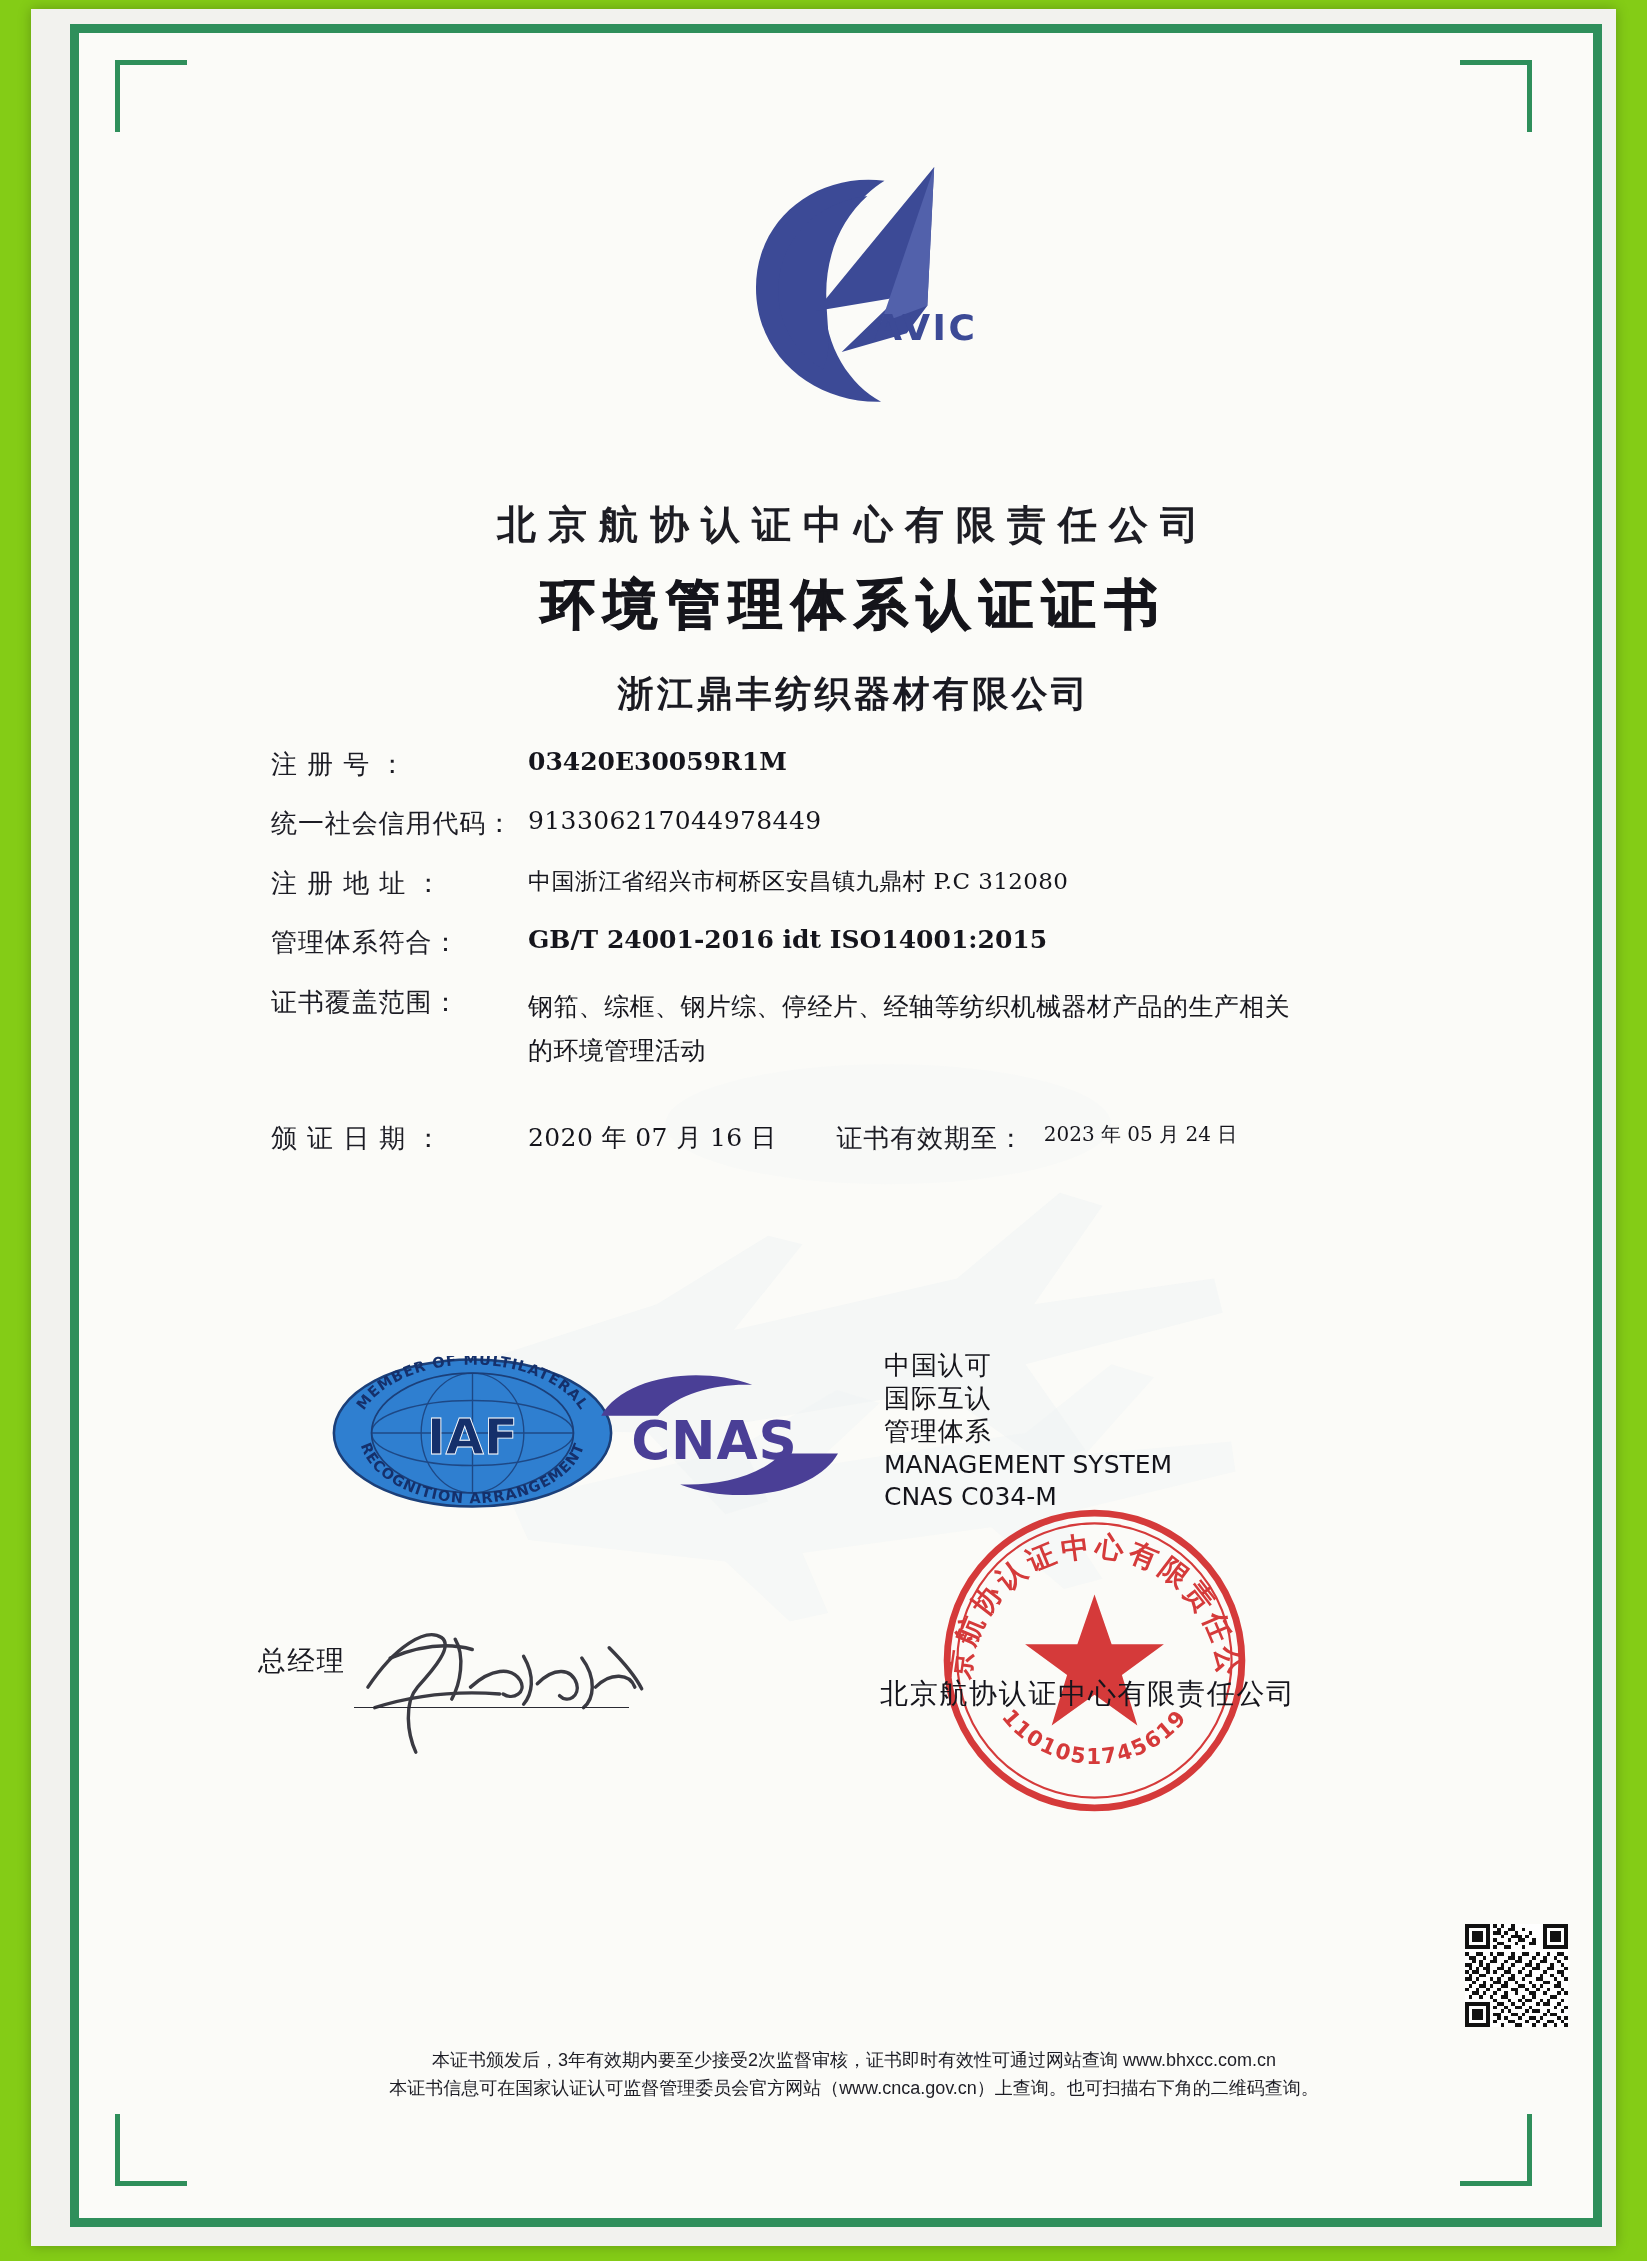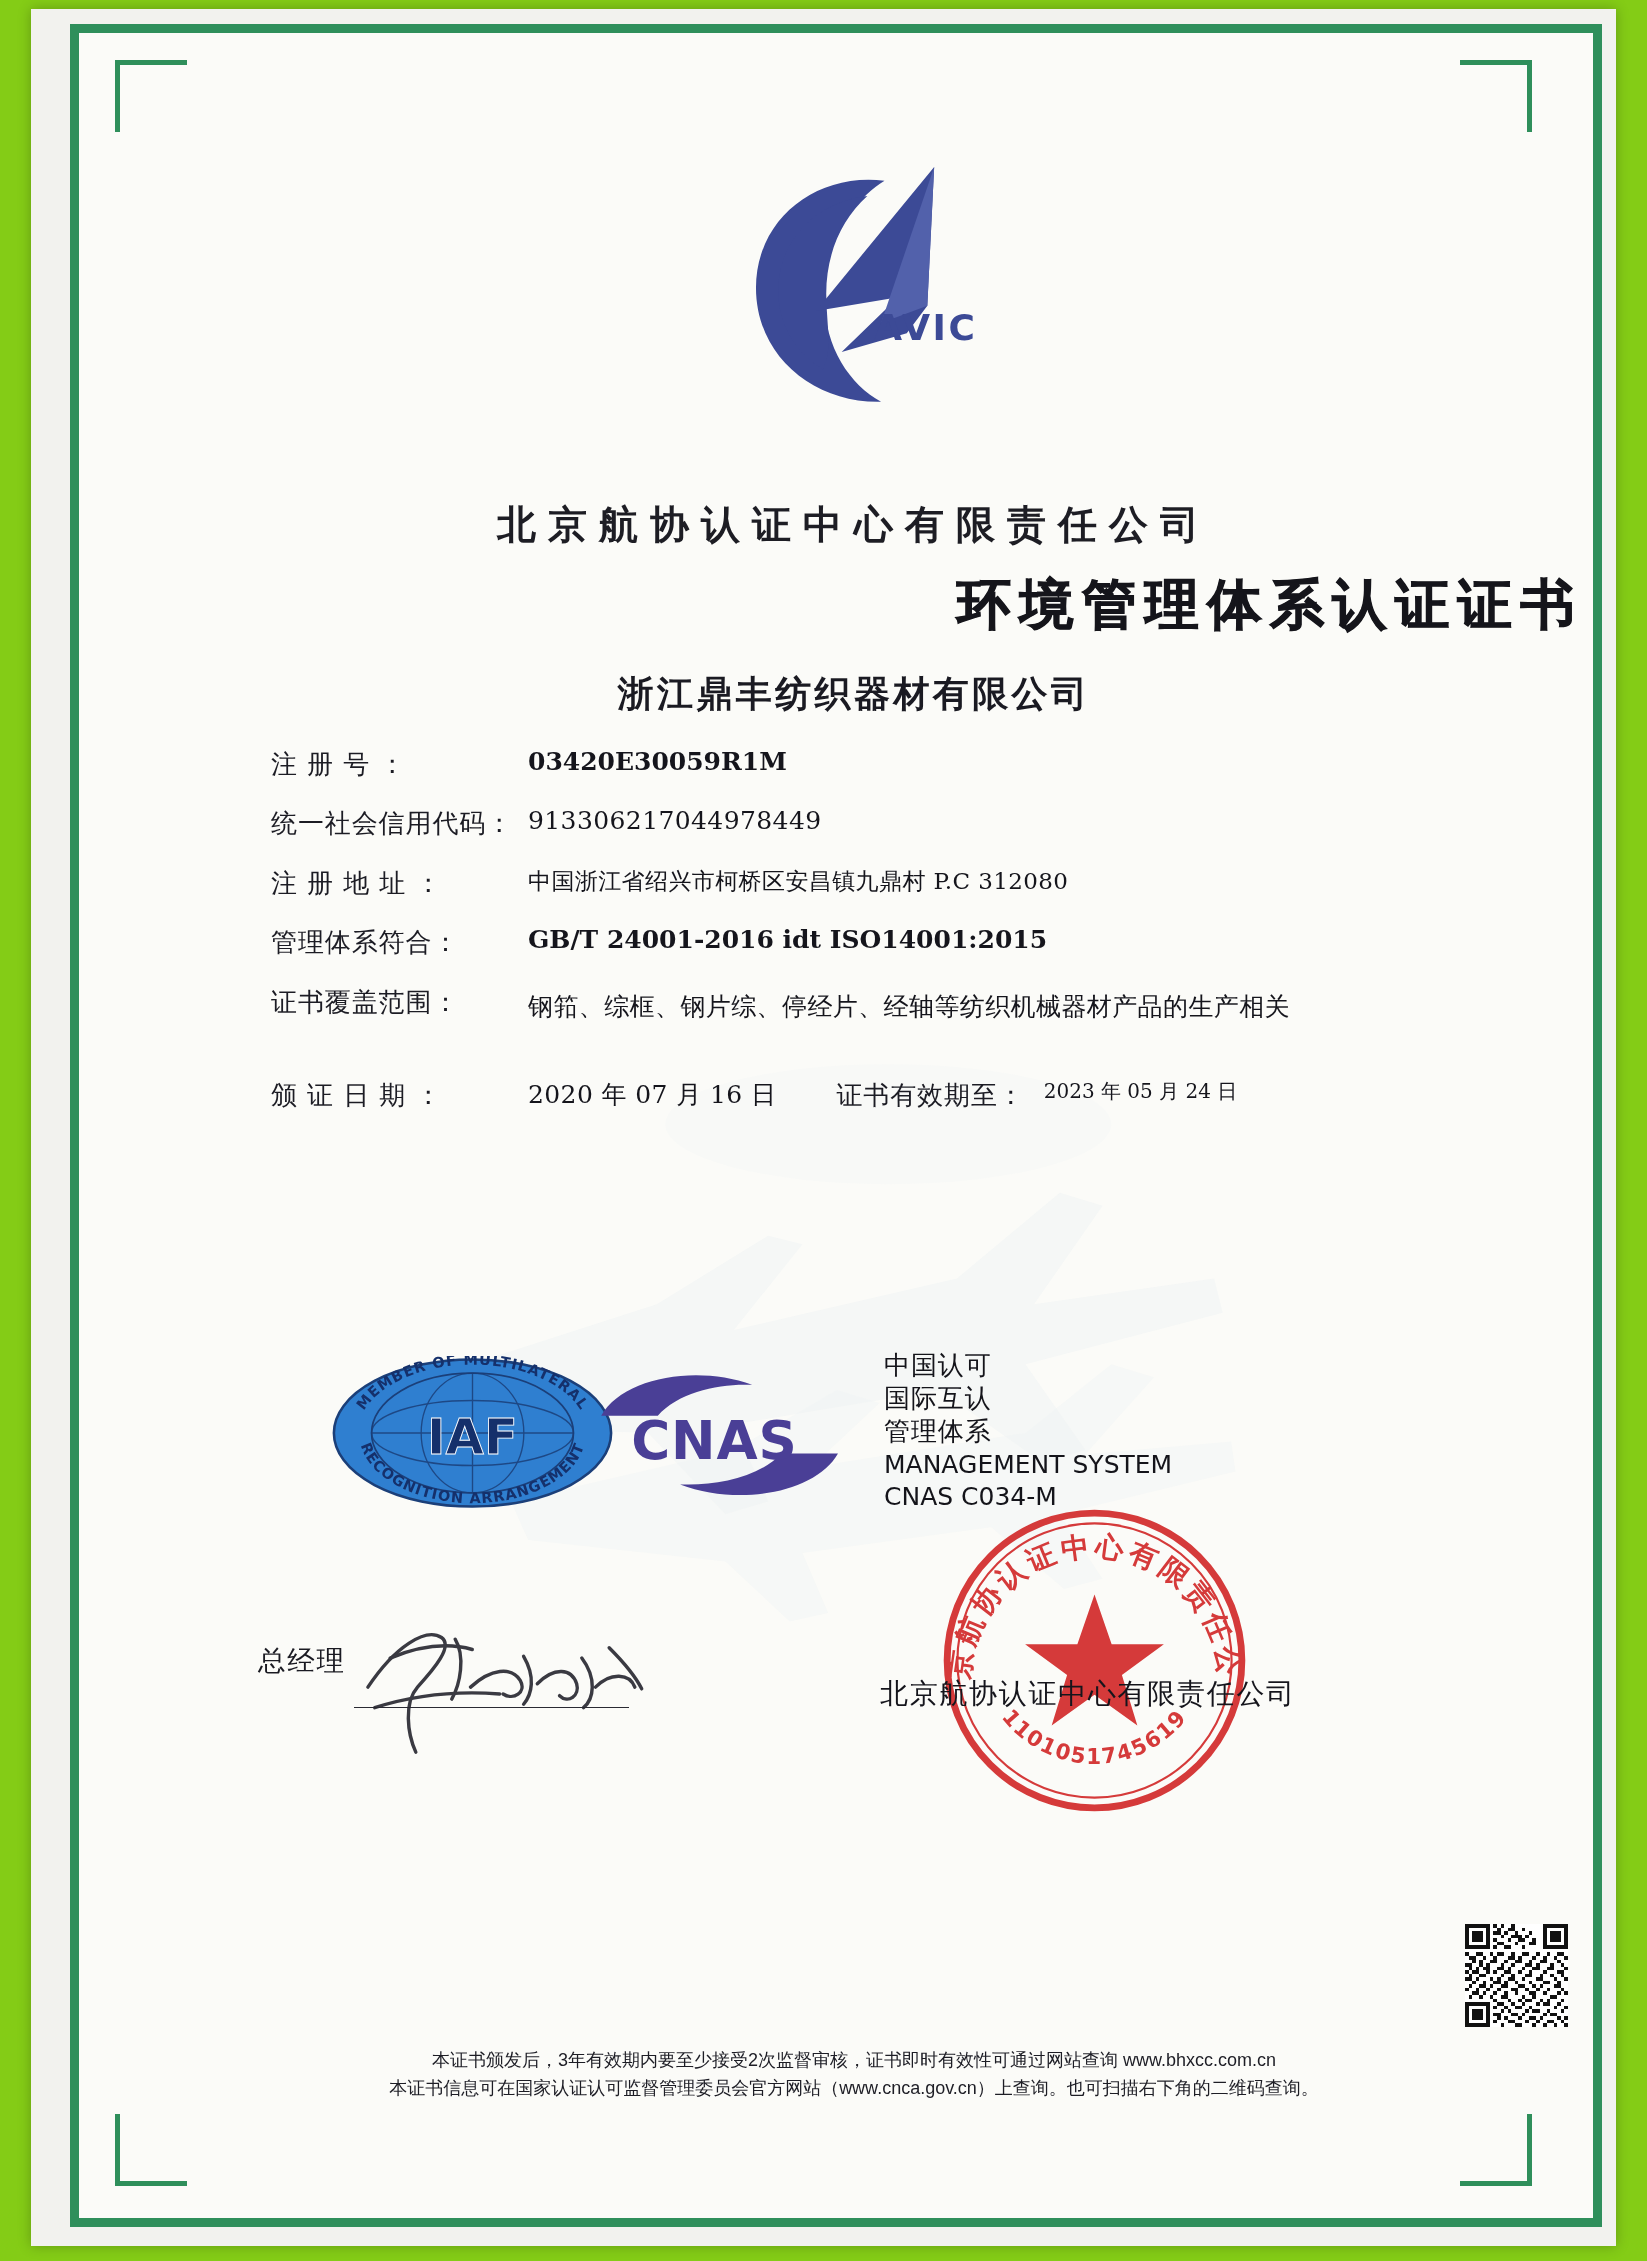--- a/index.html
+++ b/index.html
@@ -100,21 +100,21 @@
     font-family: "DejaVu Serif", serif;
     font-size: 39px;
     letter-spacing: 12px;
     color: #1d1d24;
     font-weight: 600;
   }
   .cert-title {
     position: absolute;
     left: 0; top: 491px;
     width: 1458px;
-    text-align: right;
+    text-align: center;
     font-family: "DejaVu Sans", sans-serif;
     font-size: 54px;
     letter-spacing: 8.6px;
     color: #15151b;
     font-weight: 700;
     -webkit-text-stroke: 1px #15151b;
   }
   .company {
     position: absolute;
     left: 0; top: 592px;
@@ -336,20 +336,21 @@
 
         <div class="row">
           <div class="lbl">管理体系符合：</div>
           <div class="val bold">GB/T 24001-2016 idt ISO14001:2015</div>
         </div>
 
         <div class="row">
           <div class="lbl">证书覆盖范围：</div>
           <div class="val scope">
             <div>钢筘、综框、钢片综、停经片、经轴等纺织机械器材产品的生产相关</div>
+            <div>的环境管理活动</div>
           </div>
         </div>
 
         <div class="row two" style="margin-top:49px;">
           <div class="lbl">颁 证 日 期 ：</div>
           <div class="val">2020 年 07 月 16 日</div>
           <div class="val2-lbl">证书有效期至：</div>
           <div class="val2">2023 年 05 月 24 日</div>
         </div>
 

